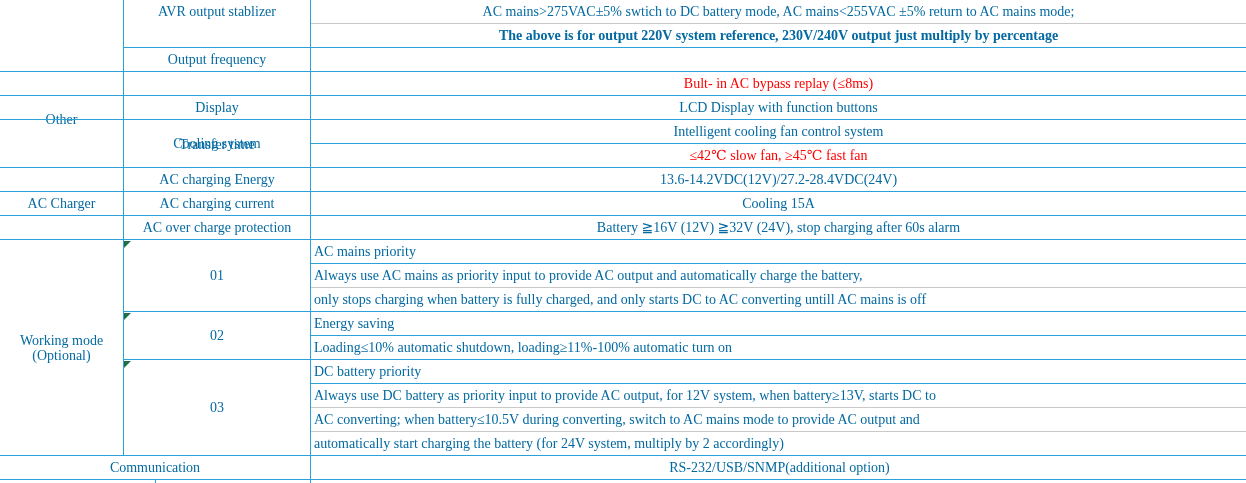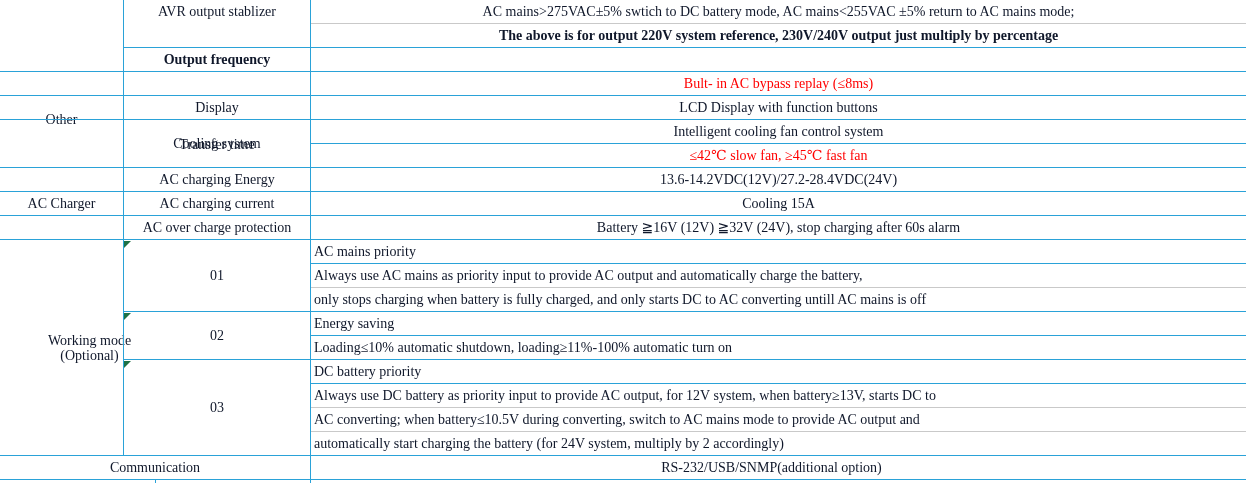--- a/index.html
+++ b/index.html
@@ -3,21 +3,21 @@
 <meta charset="utf-8">
 <style>
   html,body{margin:0;padding:0;background:#fff;}
   #stage{
     position:relative;width:1246px;height:483px;background:#ffffff;
     font-family:"Liberation Serif","DejaVu Serif",serif;
     overflow:hidden;
   }
   .cell{
     position:absolute;display:flex;align-items:center;justify-content:center;
-    font-size:14px;color:#0f172a;white-space:nowrap;overflow:hidden;line-height:1.1;
+    font-size:14px;color:#0369a1;white-space:nowrap;overflow:hidden;line-height:1.1;
   }
   .left{justify-content:flex-start;padding-left:3px;}
   .red{color:#FF0000;}
   .stack{flex-direction:column;}
   .vline,.hline{position:absolute;background:#2AA2D8;}
   .vline{width:1px;}
   .hline{height:1px;}
   .gline{position:absolute;background:#C9C9C9;height:1px;}
   .tri{
     position:absolute;width:0;height:0;
@@ -26,30 +26,30 @@
 </style>
 </head>
 <body>
 
 <div id="stage">
 
   <div class="cell" style="left:0;top:72px;width:123px;height:96px;">Other</div>
 
   <div class="cell" style="left:0;top:168px;width:123px;height:72px;">AC Charger</div>
 
-  <div class="cell stack" style="left:0;top:240px;width:123px;height:216px;padding-left:28px;">
+  <div class="cell stack" style="left:0;top:240px;width:123px;height:216px;">
     <span>Working mode</span>
     <span>(Optional)</span>
   </div>
 
   <div class="cell" style="left:0;top:456px;width:310px;height:24px;">Communication</div>
 
   <div class="cell" style="left:124px;top:0;width:186px;height:24px;">AVR output stablizer</div>
 
-  <div class="cell" style="left:124px;top:48px;width:186px;height:24px;font-weight:bold;">Output frequency</div>
+  <div class="cell" style="left:124px;top:48px;width:186px;height:24px;">Output frequency</div>
 
   <div class="cell" style="left:124px;top:88px;width:186px;height:24px;margin-top:45px;">Transfer time</div>
 
   <div class="cell" style="left:124px;top:96px;width:186px;height:24px;">Display</div>
 
   <div class="cell" style="left:124px;top:120px;width:186px;height:48px;">Cooling system</div>
 
   <div class="cell" style="left:124px;top:168px;width:186px;height:24px;">AC charging Energy</div>
 
   <div class="cell" style="left:124px;top:192px;width:186px;height:24px;">AC charging current</div>
@@ -96,21 +96,21 @@
   <div class="cell left" style="left:311px;top:336px;width:935px;height:24px;">Loading≤10% automatic shutdown, loading≥11%-100% automatic turn on</div>
 
   <div class="cell left" style="left:311px;top:360px;width:935px;height:24px;">DC battery priority</div>
 
   <div class="cell left" style="left:311px;top:384px;width:935px;height:24px;">Always use DC battery as priority input to provide AC output, for 12V system, when battery≥13V, starts DC to</div>
 
   <div class="cell left" style="left:311px;top:408px;width:935px;height:24px;">AC converting; when battery≤10.5V during converting, switch to AC mains mode to provide AC output and</div>
 
   <div class="cell left" style="left:311px;top:432px;width:935px;height:24px;">automatically start charging the battery (for 24V system, multiply by 2 accordingly)</div>
 
-  <div class="cell" style="left:304px;top:456px;width:935px;height:24px;text-align:right;">RS-232/USB/SNMP(additional option)</div>
+  <div class="cell" style="left:312px;top:456px;width:935px;height:24px;text-align:right;">RS-232/USB/SNMP(additional option)</div>
 
   <div class="vline" style="left:123px;top:0;height:456px;"></div>
   <div class="vline" style="left:310px;top:0;height:483px;"></div>
   <div class="vline" style="left:155px;top:480px;height:3px;"></div>
 
   <div class="hline" style="left:123px;top:47px;width:1123px;"></div>
   <div class="hline" style="left:0;top:71px;width:1246px;"></div>
   <div class="hline" style="left:0;top:95px;width:1246px;"></div>
   <div class="hline" style="left:0;top:119px;width:1246px;"></div>
   <div class="hline" style="left:310px;top:143px;width:936px;"></div>

